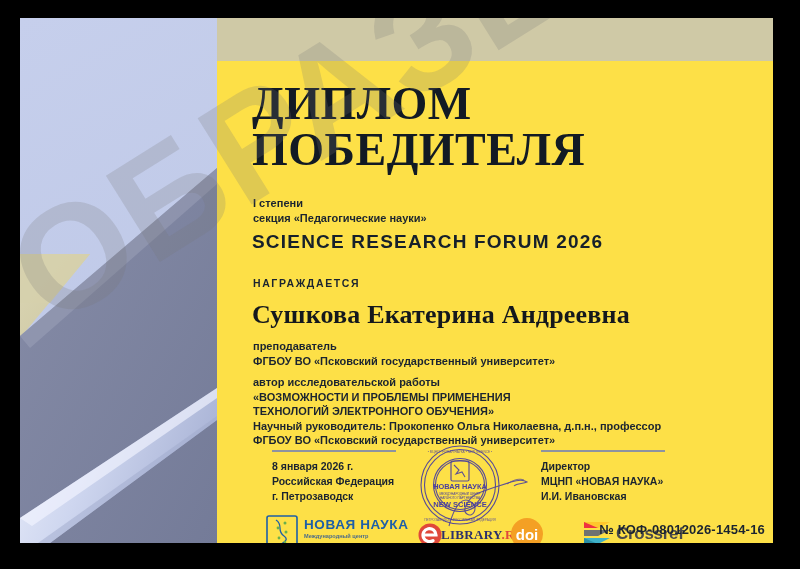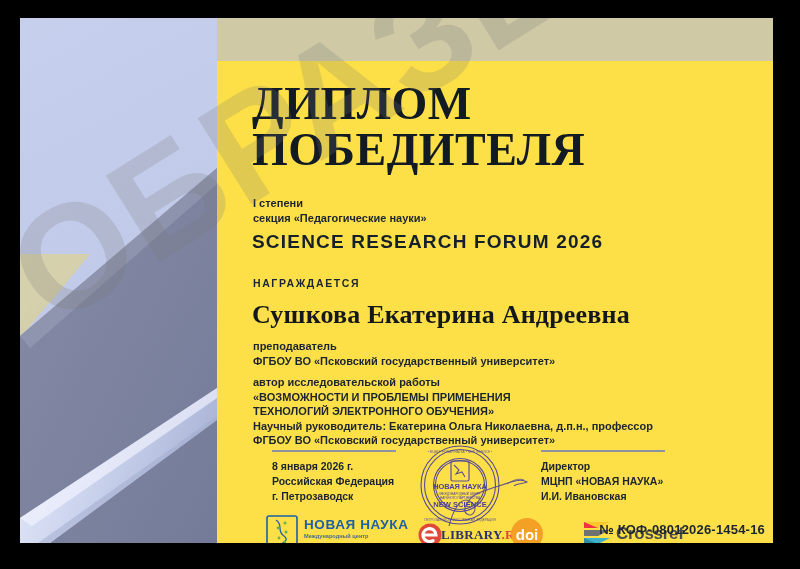--- a/index.html
+++ b/index.html
@@ -322,21 +322,21 @@
 
       <div id="affiliation-block">
         <div class="small-bold">преподаватель</div>
         <div class="small-bold">ФГБОУ ВО «Псковский государственный университет»</div>
       </div>
 
       <div id="work-block">
         <div class="small-bold">автор исследовательской работы</div>
         <div class="small-bold">«ВОЗМОЖНОСТИ И ПРОБЛЕМЫ ПРИМЕНЕНИЯ</div>
         <div class="small-bold">ТЕХНОЛОГИЙ ЭЛЕКТРОННОГО ОБУЧЕНИЯ»</div>
-        <div class="small-bold">Научный руководитель: Екатерина Ольга Николаевна, д.п.н., профессор</div>
+        <div class="small-bold">Научный руководитель: Прокопенко Ольга Николаевна, д.п.н., профессор</div>
         <div class="small-bold">ФГБОУ ВО «Псковский государственный университет»</div>
       </div>
 
       <div class="sig-rule" id="rule-left"></div>
       <div class="sig-rule" id="rule-right"></div>
 
       <div id="place-block">
         <div class="sig-text">8 января 2026 г.</div>
         <div class="sig-text">Российская Федерация</div>
         <div class="sig-text">г. Петрозаводск</div>

